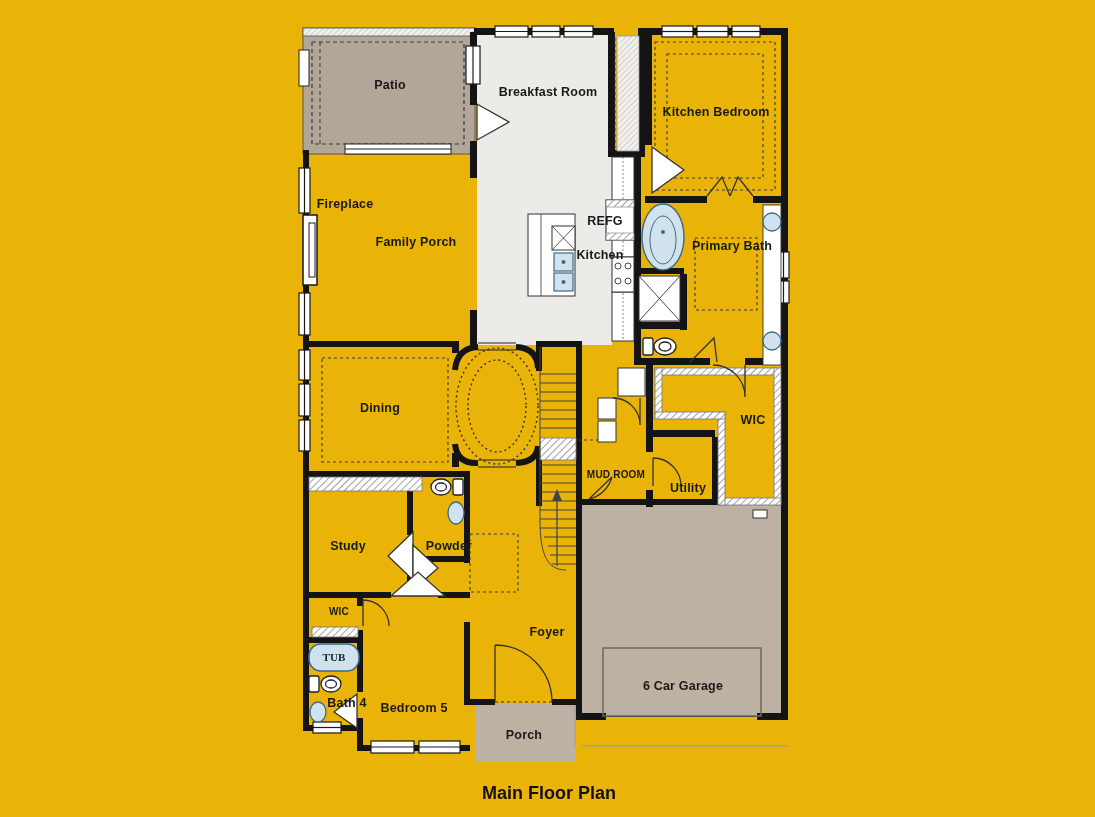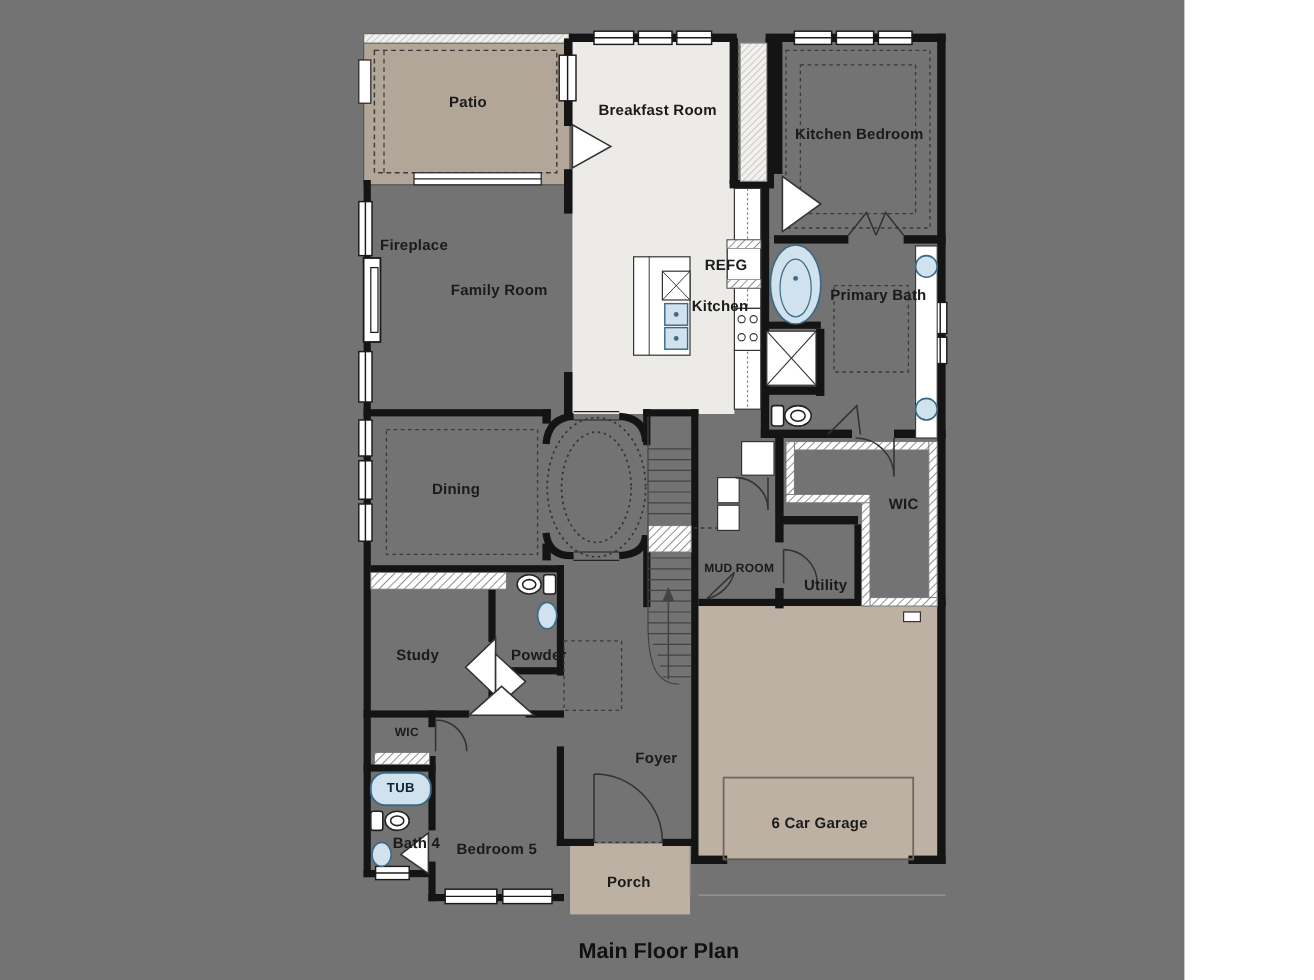--- a/index.html
+++ b/index.html
@@ -1,22 +1,22 @@
 <!DOCTYPE html>
 <html style="--patio-fill: #b2a698; --garage-fill: #bdb1a3; --porch-fill: #bdb1a3; --kitchen-zone-fill: #ecebe7; --wall: #141414; --fixture-fill: #cfe2ed; --fixture-stroke: #3c6a85; --dash-line: #3a3a3a;"><head>
 <meta charset="utf-8">
 <style>
   html,body{margin:0;padding:0;background:#ffffff;}
-  #canvas{position:relative;width:987px;height:817px;background:#737373;overflow:hidden;
+  #canvas{position:relative;width:1095px;height:817px;background:#eab308;overflow:hidden;
           font-family:"Liberation Sans", sans-serif;}
   #plan-svg{position:absolute;left:0;top:0;}
   .lbl{position:absolute;transform:translate(-50%,-50%);color:#1a1a1a;font-weight:bold;
        font-size:12.5px;white-space:nowrap;letter-spacing:.2px;}
   .lbl.small{font-size:10px;}
-  .lbl.tublbl{font-size:11px;color:#123;}
+  .lbl.tublbl{font-size:11px;color:#123;font-family:Liberation Serif, serif;}
   .title{position:absolute;left:549px;top:793px;transform:translate(-50%,-50%);
          font-size:18px;font-weight:bold;color:#111;}
 </style>
 </head>
 <body>
 
 <div id="canvas">
 <svg id="plan-svg" width="1095" height="817" viewBox="0 0 1095 817">
   <defs>
     <pattern id="hatch" width="5" height="5" patternTransform="rotate(45)" patternUnits="userSpaceOnUse">
@@ -310,21 +310,21 @@
     <path d="M357,694 L334,712 L357,728 Z"></path>
     <path d="M495,702 L495,645 M495,645 A57,57 0 0 1 552,702" fill="none"></path>
     <line x1="495" y1="702" x2="552" y2="702" stroke-dasharray="3,3" stroke-width="1"></line>
   </g>
 </svg>
 
   <div class="lbl" style="left:390px;top:85px">Patio</div>
   <div class="lbl" style="left:548px;top:92px">Breakfast Room</div>
   <div class="lbl" style="left:716px;top:112px">Kitchen Bedroom</div>
   <div class="lbl" style="left:345px;top:204px">Fireplace</div>
-  <div class="lbl" style="left:416px;top:242px">Family Room</div>
+  <div class="lbl" style="left:416px;top:242px">Family Porch</div>
   <div class="lbl" style="left:605px;top:221px">REFG</div>
   <div class="lbl" style="left:600px;top:255px">Kitchen</div>
   <div class="lbl" style="left:732px;top:246px">Primary Bath</div>
   <div class="lbl" style="left:380px;top:408px">Dining</div>
   <div class="lbl" style="left:753px;top:420px">WIC</div>
   <div class="lbl small" style="left:616px;top:474px">MUD ROOM</div>
   <div class="lbl" style="left:688px;top:488px">Utility</div>
   <div class="lbl" style="left:348px;top:546px">Study</div>
   <div class="lbl" style="left:449px;top:546px">Powder</div>
   <div class="lbl small" style="left:339px;top:611px">WIC</div>

